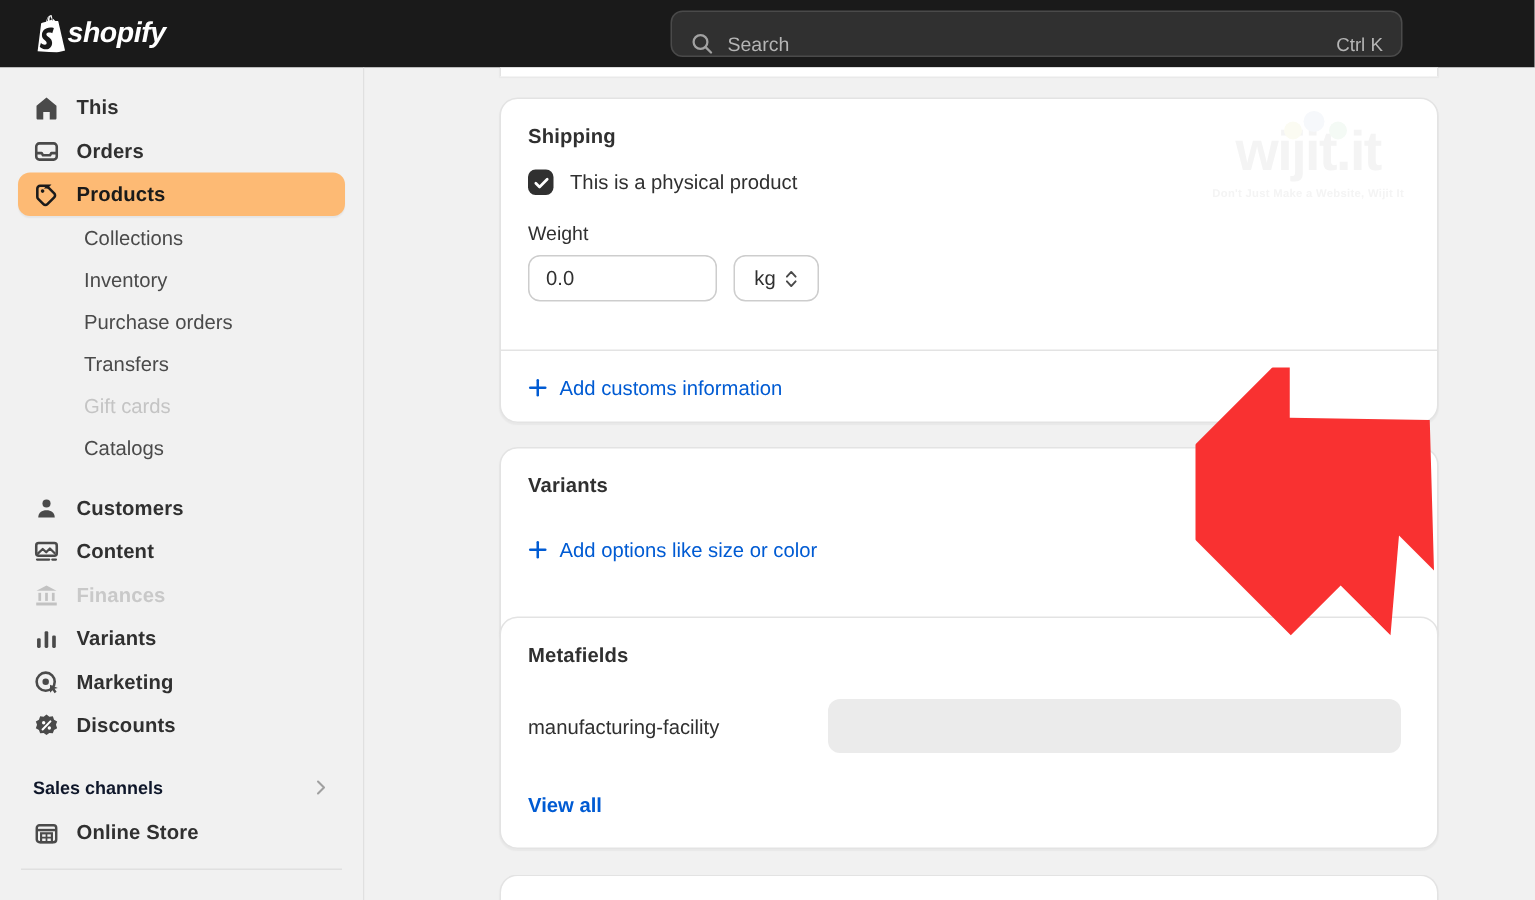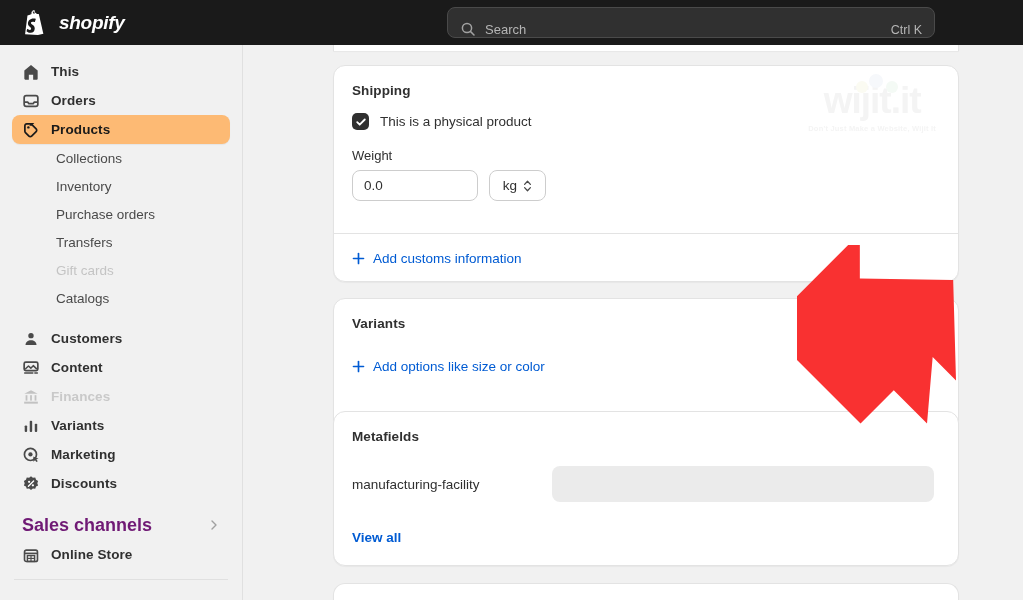--- a/index.html
+++ b/index.html
@@ -11,21 +11,21 @@
   }
 
   
   .topbar {
     position: absolute; top: 0; left: 0;
     width: 1023px; height: 45px;
     background: #1a1a1a;
     display: flex; align-items: center;
   }
   .brand {
-    display: flex; align-items: center; gap: 14px;
+    display: flex; align-items: center; gap: 0;
     margin-left: 22px; width: 210px;
   }
   .brand-bag { width: 23px; height: 25px; flex: 0 0 auto; }
   .brand-name {
     color: #ffffff; font-size: 19px; font-weight: bold;
     font-style: italic; letter-spacing: -0.3px;
   }
   .searchbar {
     position: absolute; left: 447px; top: 7px;
     width: 488px; height: 31px;
@@ -78,21 +78,21 @@
 
   .nav-gap { height: 12px; }
 
   .section-head {
     display: flex; align-items: center;
     height: 30px; margin: 0 12px;
     padding: 0 10px;
     justify-content: space-between;
     cursor: pointer;
   }
-  .section-title { font-size: 18px; color: #701a75; font-weight: 600; }
+  .section-title { font-size: 12px; color: #0f172a; font-weight: 600; }
   .chevron-right { width: 12px; height: 12px; opacity: .6; }
 
   .side-divider {
     margin: 10px 14px 0 14px;
     border-top: 1px solid #e0e0e0;
   }
 
   
   .main {
     position: absolute; top: 45px; left: 243px;

